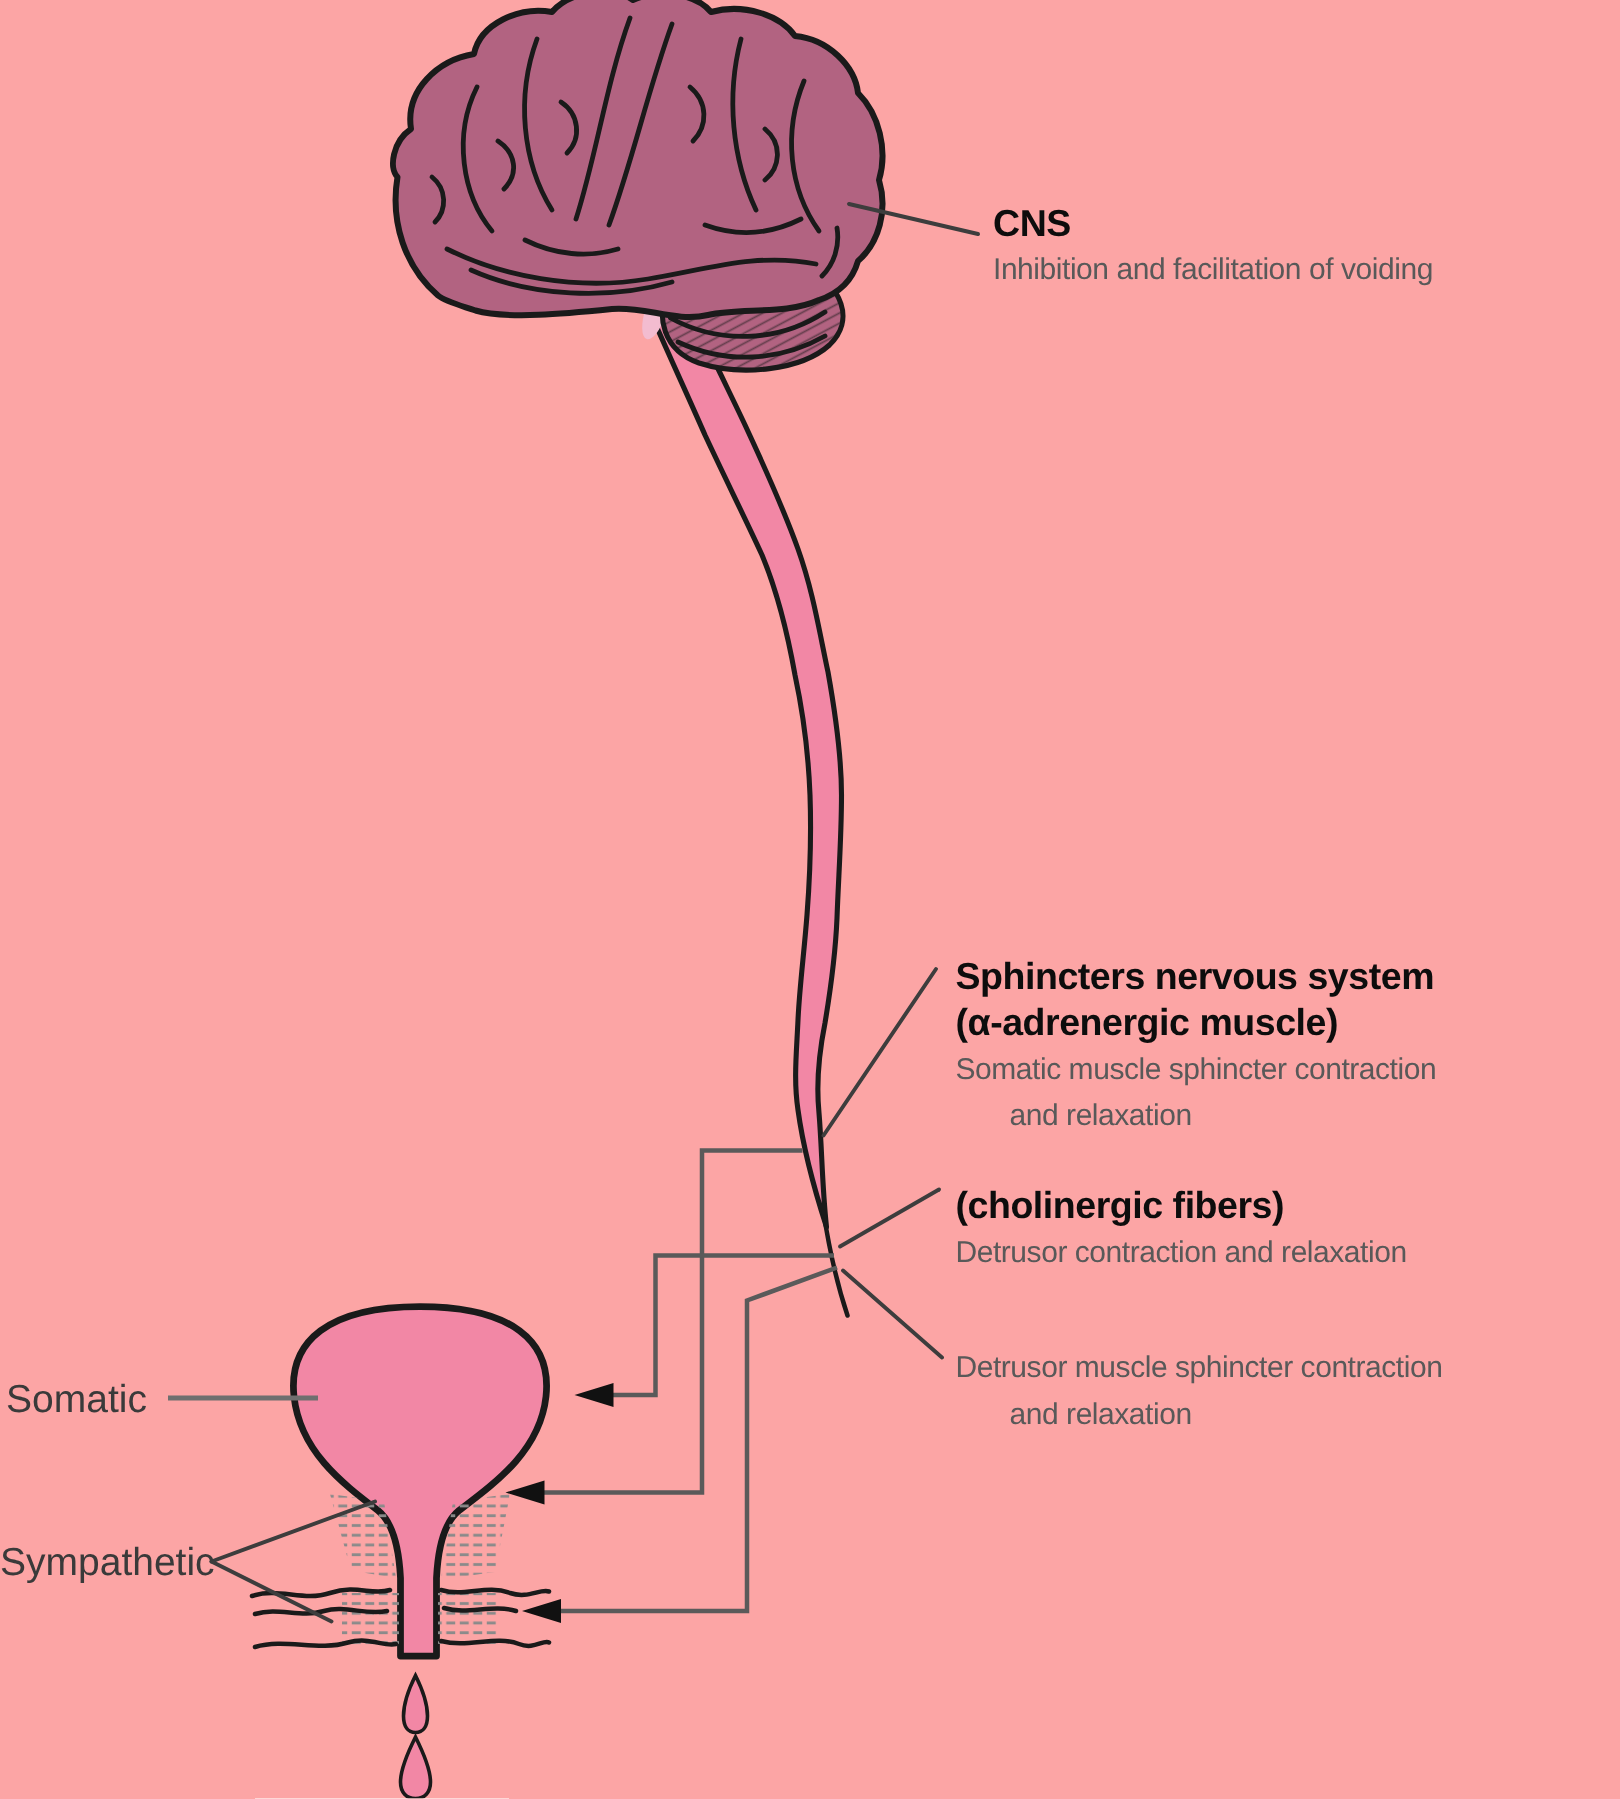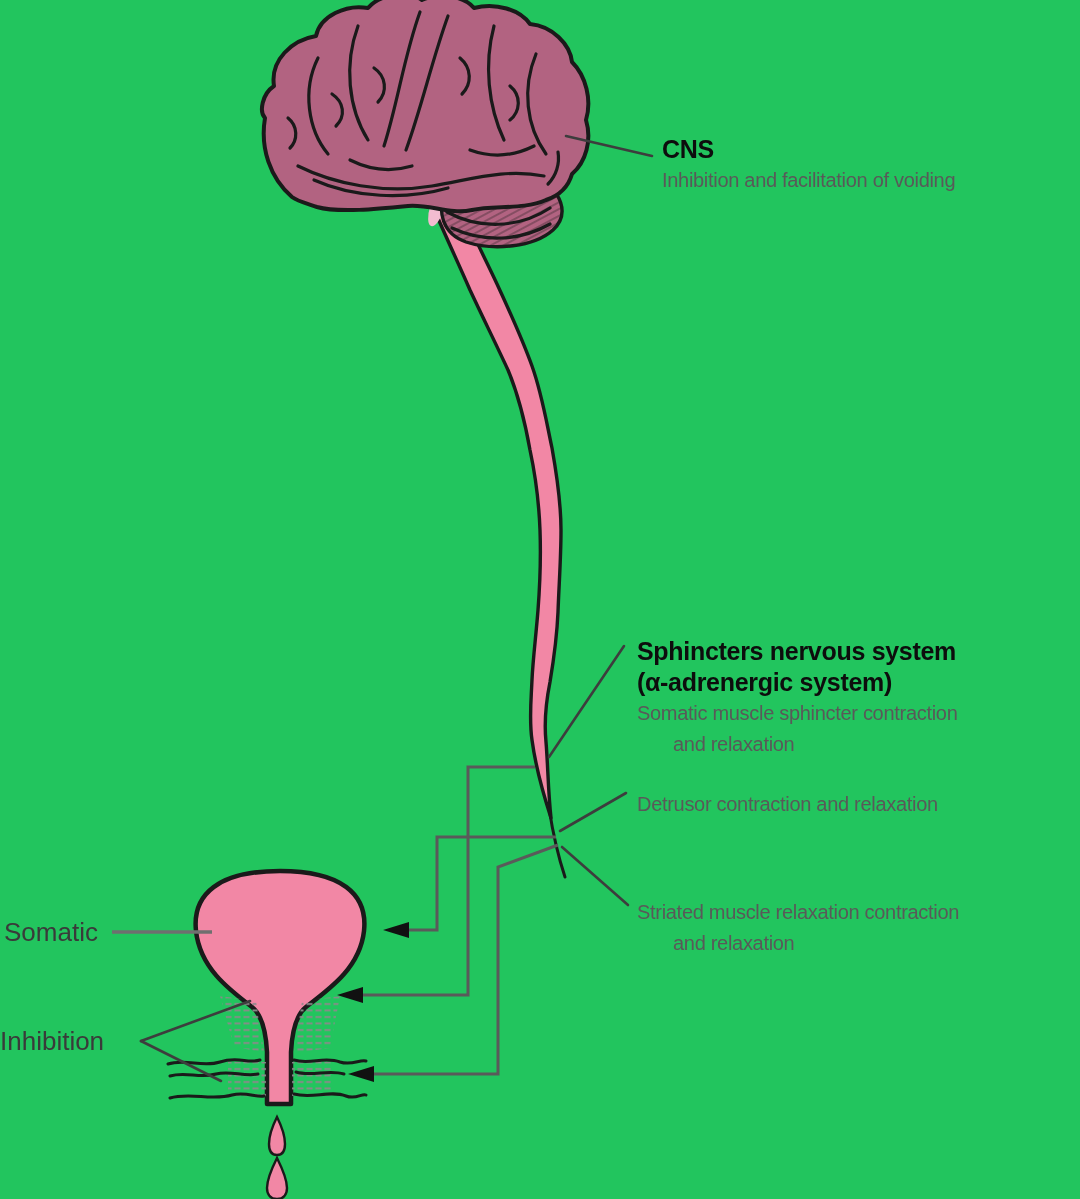--- a/index.html
+++ b/index.html
@@ -10,21 +10,21 @@
     --c-connector:#5a5a5a;
     --c-pointer:#3d3d3d;
     --c-arrowhead:#111111;
     --c-title_text:#0d0d0d;
     --c-desc_text:#595959;
     --c-side_text:#3a3a3a;
     --c-hatch:#8a8a8a;
   }
   html,body{margin:0;padding:0;background:#ffffff;}
   .stage{
-    position:relative;width:1080px;height:1199px;background:#22c55e;
+    position:relative;width:1080px;height:1199px;background:#fca5a5;
     overflow:hidden;font-family:"Liberation Sans",sans-serif;
   }
   .stage svg{position:absolute;left:0;top:0;}
   .ann{position:absolute;white-space:nowrap;}
   .ann .t{font-weight:bold;color:var(--c-title_text);font-size:25px;line-height:31px;letter-spacing:-0.3px;}
   .ann .d{color:var(--c-desc_text);font-size:20px;line-height:31px;letter-spacing:-0.3px;}
   .ann .ind{padding-left:36px;}
   .side-label{position:absolute;color:var(--c-side_text);font-size:26px;line-height:28px;white-space:nowrap;}
   
   .f-brain{fill:var(--c-brain);}
@@ -180,30 +180,31 @@
     </g>
   </svg>
 
   <div class="ann" style="left:662px;top:134px">
     <div class="t">CNS</div>
     <div class="d">Inhibition and facilitation of voiding</div>
   </div>
 
   <div class="ann" style="left:637px;top:636px">
     <div class="t">Sphincters nervous system</div>
-    <div class="t">(α-adrenergic system)</div>
+    <div class="t">(α-adrenergic muscle)</div>
     <div class="d">Somatic muscle sphincter contraction</div>
     <div class="d ind">and relaxation</div>
   </div>
 
   <div class="ann" style="left:637px;top:789px">
+    <div class="t">(cholinergic fibers)</div>
     <div class="d">Detrusor contraction and relaxation</div>
   </div>
 
   <div class="ann" style="left:637px;top:897px">
-    <div class="d">Striated muscle relaxation contraction</div>
+    <div class="d">Detrusor muscle sphincter contraction</div>
     <div class="d ind">and relaxation</div>
   </div>
 
   <div class="side-label" style="left:4px;top:918px">Somatic</div>
-  <div class="side-label" style="left:0px;top:1027px">Inhibition</div>
+  <div class="side-label" style="left:0px;top:1027px">Sympathetic</div>
 
 </div>
 
 </body></html>

